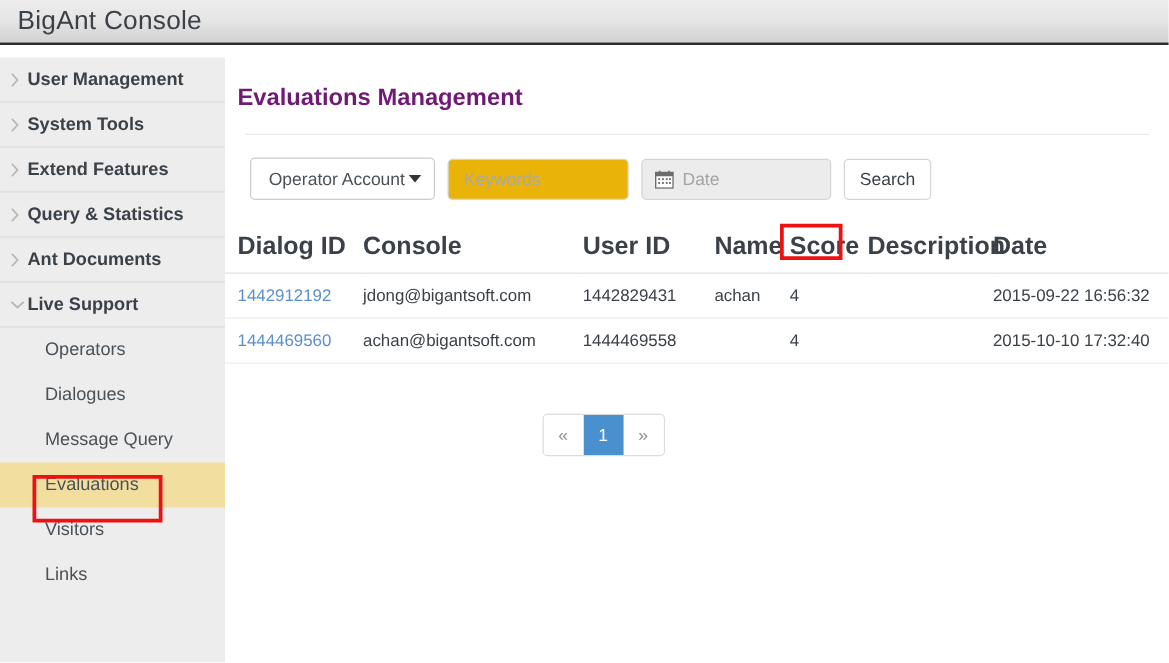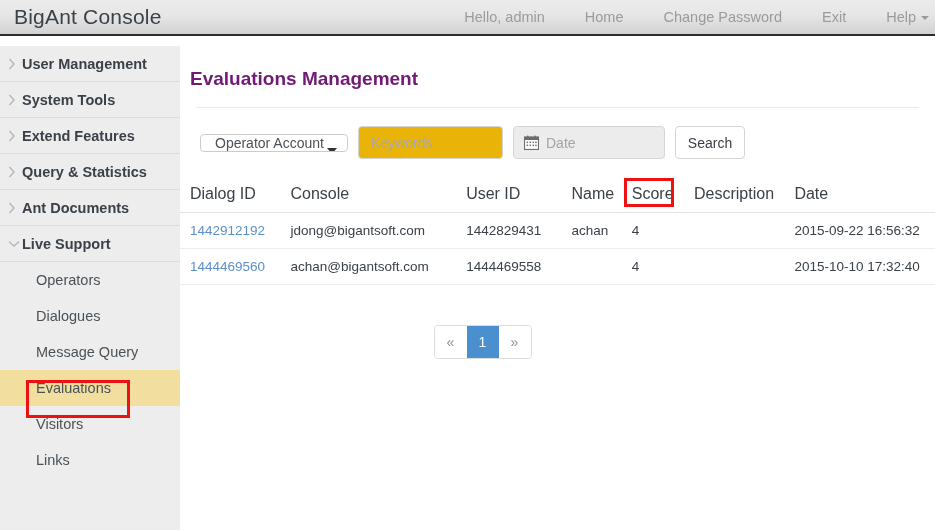--- a/index.html
+++ b/index.html
@@ -136,21 +136,21 @@
 
   
   .toolbar {
     display: flex;
     align-items: center;
     padding: 18px 0 0 20px;
   }
   .sel-wrap {
     position: relative;
     width: 148px;
-    height: 18px;
+    height: 34px;
     background: #fff;
     border: 1px solid #cccccc;
     border-radius: 4px;
     box-sizing: border-box;
     display: flex;
     align-items: center;
     overflow: hidden;
   }
   .sel-wrap .sel-text {
     font-size: 14px;
@@ -218,22 +218,22 @@
 
   
   .tbl-wrap { padding: 20px 0 0 0; }
   table.grid {
     width: 755px;
     border-collapse: collapse;
     table-layout: fixed;
   }
   table.grid th {
     text-align: left;
-    font-size: 16px;
-    font-weight: normal;
+    font-size: 20px;
+    font-weight: bold;
     color: #3b4148;
     padding: 6px 0 9px 0;
     border-bottom: 1px solid #e2e2e2;
     white-space: nowrap;
   }
   table.grid td {
     font-size: 13.5px;
     color: #3b4148;
     padding: 10px 0 10px 0;
     border-bottom: 1px solid #ededed;
@@ -302,27 +302,20 @@
     z-index: 30;
   }
 </style>
 </head>
 <body>
 
 <div id="app">
 
   <div class="topbar">
     <div class="brand">BigAnt Console</div>
-    <div class="topnav">
-      <span class="navitem">Hello, admin</span>
-      <span class="navitem">Home</span>
-      <span class="navitem">Change Password</span>
-      <span class="navitem">Exit</span>
-      <span class="navitem last"><span>Help</span><i class="caret-small"></i></span>
-    </div>
   </div>
 
   <div class="sidebar">
 
     <div class="side-group">
       <span class="chev">
         <svg width="8" height="12" viewBox="0 0 8 12">
             <path d="M1.5 1 L6 6 L1.5 11" stroke="#b6b6b6" stroke-width="1.4" fill="none"></path>
           </svg>
       </span>

